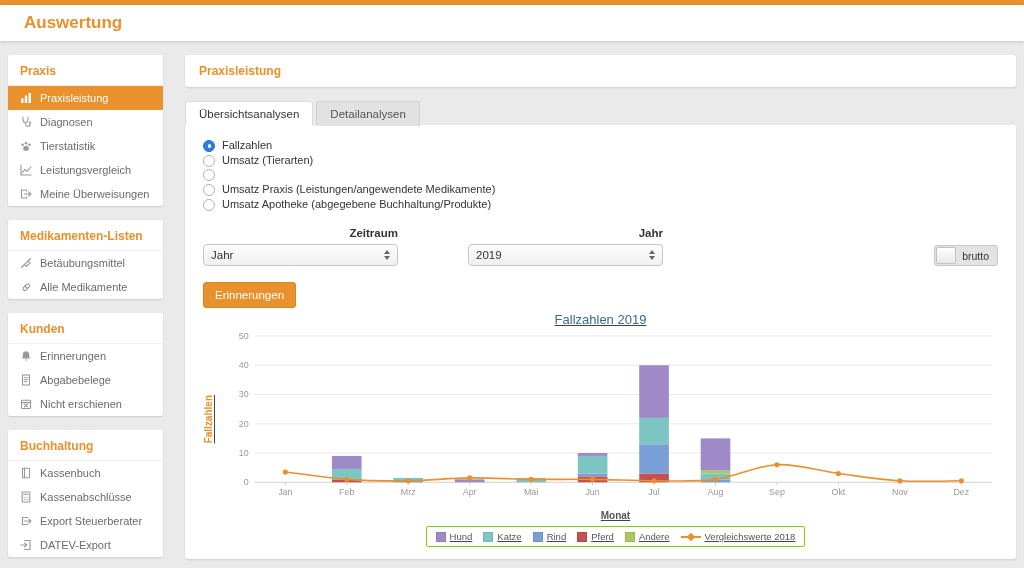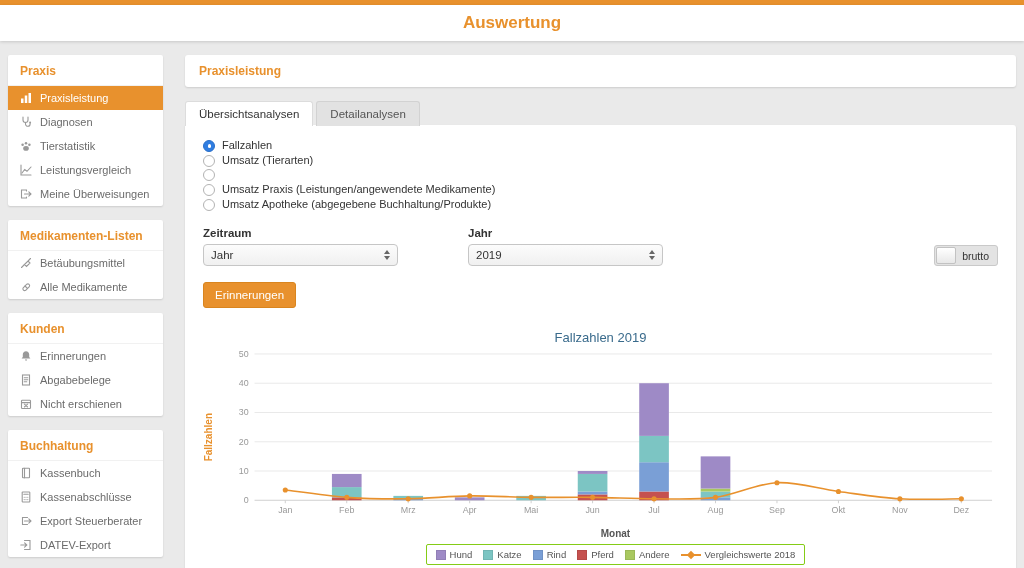--- a/index.html
+++ b/index.html
@@ -2,21 +2,21 @@
 <html><head>
 <meta charset="utf-8">
 <style>
   * { margin:0; padding:0; box-sizing:border-box; }
   html,body { width:1024px; height:568px; overflow:hidden; }
   body { font-family:"Liberation Sans","DejaVu Sans",sans-serif; background:#eaeaea; color:#444; }
   #app { position:relative; width:1024px; height:568px; overflow:hidden; }
 
   .topstrip { height:5px; background:#e8912d; }
   .header { background:#fff; height:36px; display:flex; align-items:center; padding:0 24px;
-            box-shadow:0 1px 3px rgba(0,0,0,.15); position:relative; z-index:5;justify-content:center; }
+            box-shadow:0 1px 3px rgba(0,0,0,.15); position:relative; z-index:5; }
   .header h1 { font-size:17px; font-weight:700; color:#e8912d; }
 
   .content { display:flex; gap:22px; padding:14px 8px 0 8px; align-items:flex-start; }
 
   
   .sidebar { width:155px; flex:0 0 155px; display:flex; flex-direction:column; gap:14px; }
   .card { background:#fff; border-radius:2px; box-shadow:0 1px 2px rgba(0,0,0,.13); overflow:hidden; }
   .sec-title { color:#e8912d; font-weight:700; font-size:12px; padding:9px 12px 7px; border-bottom:1px solid #f1f1f1; }
   .side-item { display:flex; align-items:center; gap:8px; padding:6px 12px; font-size:11px; color:#6b6b6b; cursor:pointer; }
   .side-item .icon { color:#999; }
@@ -37,39 +37,39 @@
 
   .panel { position:relative; z-index:1; background:#fff; border-radius:0 3px 3px 3px;
            box-shadow:0 1px 2px rgba(0,0,0,.13); padding:12px 18px 12px 18px; flex:1; }
 
   .radio-row { display:flex; align-items:center; gap:7px; font-size:11px; color:#333; margin:2px 0; line-height:13px; cursor:pointer; }
   .radio { position:relative; width:12px; height:12px; border-radius:50%; border:1px solid #b3b3b3; background:#fff; flex:0 0 12px; }
   .radio.selected { background:#2f7de1; border-color:#2a6fc9; }
   .radio.selected::after { content:""; position:absolute; left:3.5px; top:3.5px; width:3.5px; height:3.5px; border-radius:50%; background:#fff; }
 
   .form-row { display:flex; gap:70px; margin-top:16px; align-items:flex-end; }
-  .field-label { font-size:11.5px; font-weight:700; color:#333; margin-bottom:5px; }
+  .field-label { font-size:11.5px; font-weight:700; color:#333; margin-bottom:5px;text-align:right; }
   .select { width:195px; height:22px; border:1px solid #c6c6c6; border-radius:4px;
             background:linear-gradient(#fcfcfc,#f0f0f0); display:flex; align-items:center;
             justify-content:space-between; padding:0 7px; font-size:11.5px; color:#333; cursor:pointer; }
   .stepper { display:flex; flex-direction:column; gap:2px; align-items:center; }
   .stepper i { display:block; width:0; height:0; border-left:3px solid transparent; border-right:3px solid transparent; }
   .stepper .up { border-bottom:4px solid #666; }
   .stepper .dn { border-top:4px solid #666; }
 
   .brutto { margin-left:auto; display:flex; align-items:center; height:21px; background:#e3e3e3;
             border:1px solid #c9c9c9; border-radius:3px; padding-right:8px; font-size:10.5px; color:#333; cursor:pointer; }
   .brutto .knob { width:20px; height:17px; background:linear-gradient(#ffffff,#e8e8e8);
                   border:1px solid #c2c2c2; border-radius:2px; margin:1px 6px 1px 1px; }
 
   .btn { display:inline-block; margin-top:16px; background:#e8912d; border:1px solid #d9851f; color:#fff;
          font-size:11.5px; font-family:inherit; padding:6px 11px; border-radius:3px; cursor:pointer; }
 
   
-  .chart { margin-top:22px; }
+  .chart { margin-top:4px;text-decoration:underline; }
   .chart-title { text-align:center; font-size:13px; color:#3a6b8c; font-weight:400; margin-bottom:2px; }
   .chart-body { display:flex; align-items:center; }
   .chart-ylabel { writing-mode:vertical-rl; transform:rotate(180deg); font-size:10px; font-weight:700;
                   color:#e8912d; text-align:center; width:14px; }
   #chart-svg { flex:1; height:180px; display:block; font-family:inherit; }
   .chart-xlabel { text-align:center; font-size:10px; font-weight:700; color:#555; padding-left:30px; margin-top:1px; }
   .chart-legend-wrap { display:flex; justify-content:center; margin-top:5px; padding-left:30px; }
   .chart-legend { display:inline-flex; align-items:center; gap:11px; border:1px solid #84cc16; border-radius:2px; padding:4px 9px; }
   .lg-item { display:inline-flex; align-items:center; gap:4px; font-size:9.5px; color:#555; cursor:pointer; }
   .lg-sq { width:10px; height:10px; display:inline-block; border:1px solid rgba(0,0,0,.08); }

